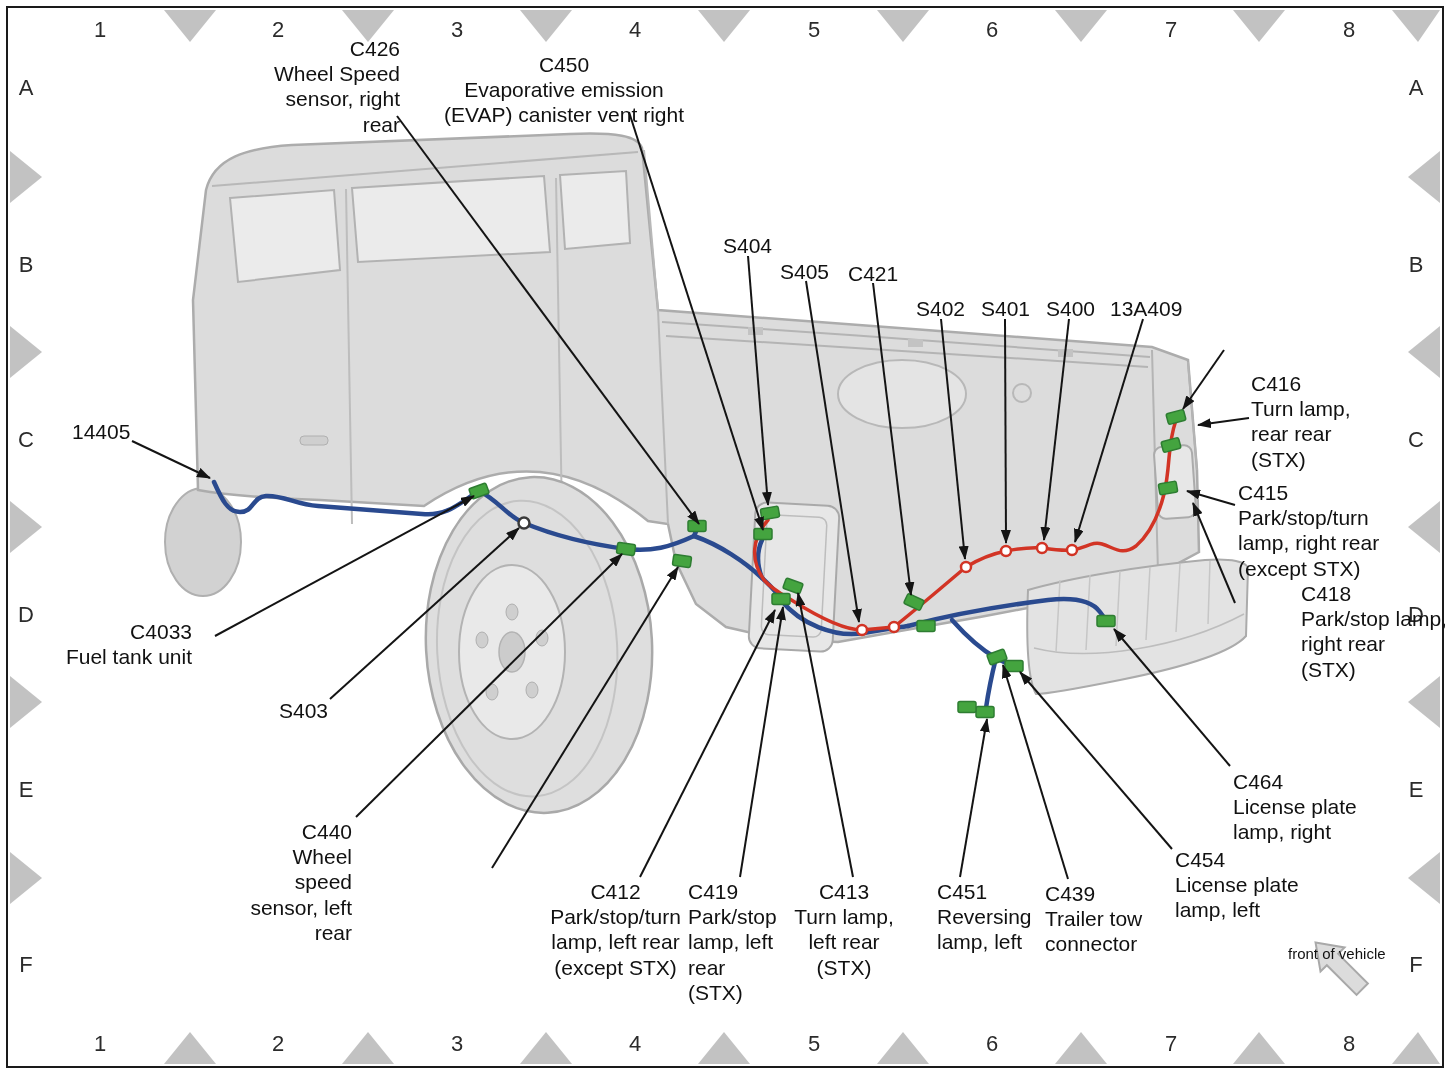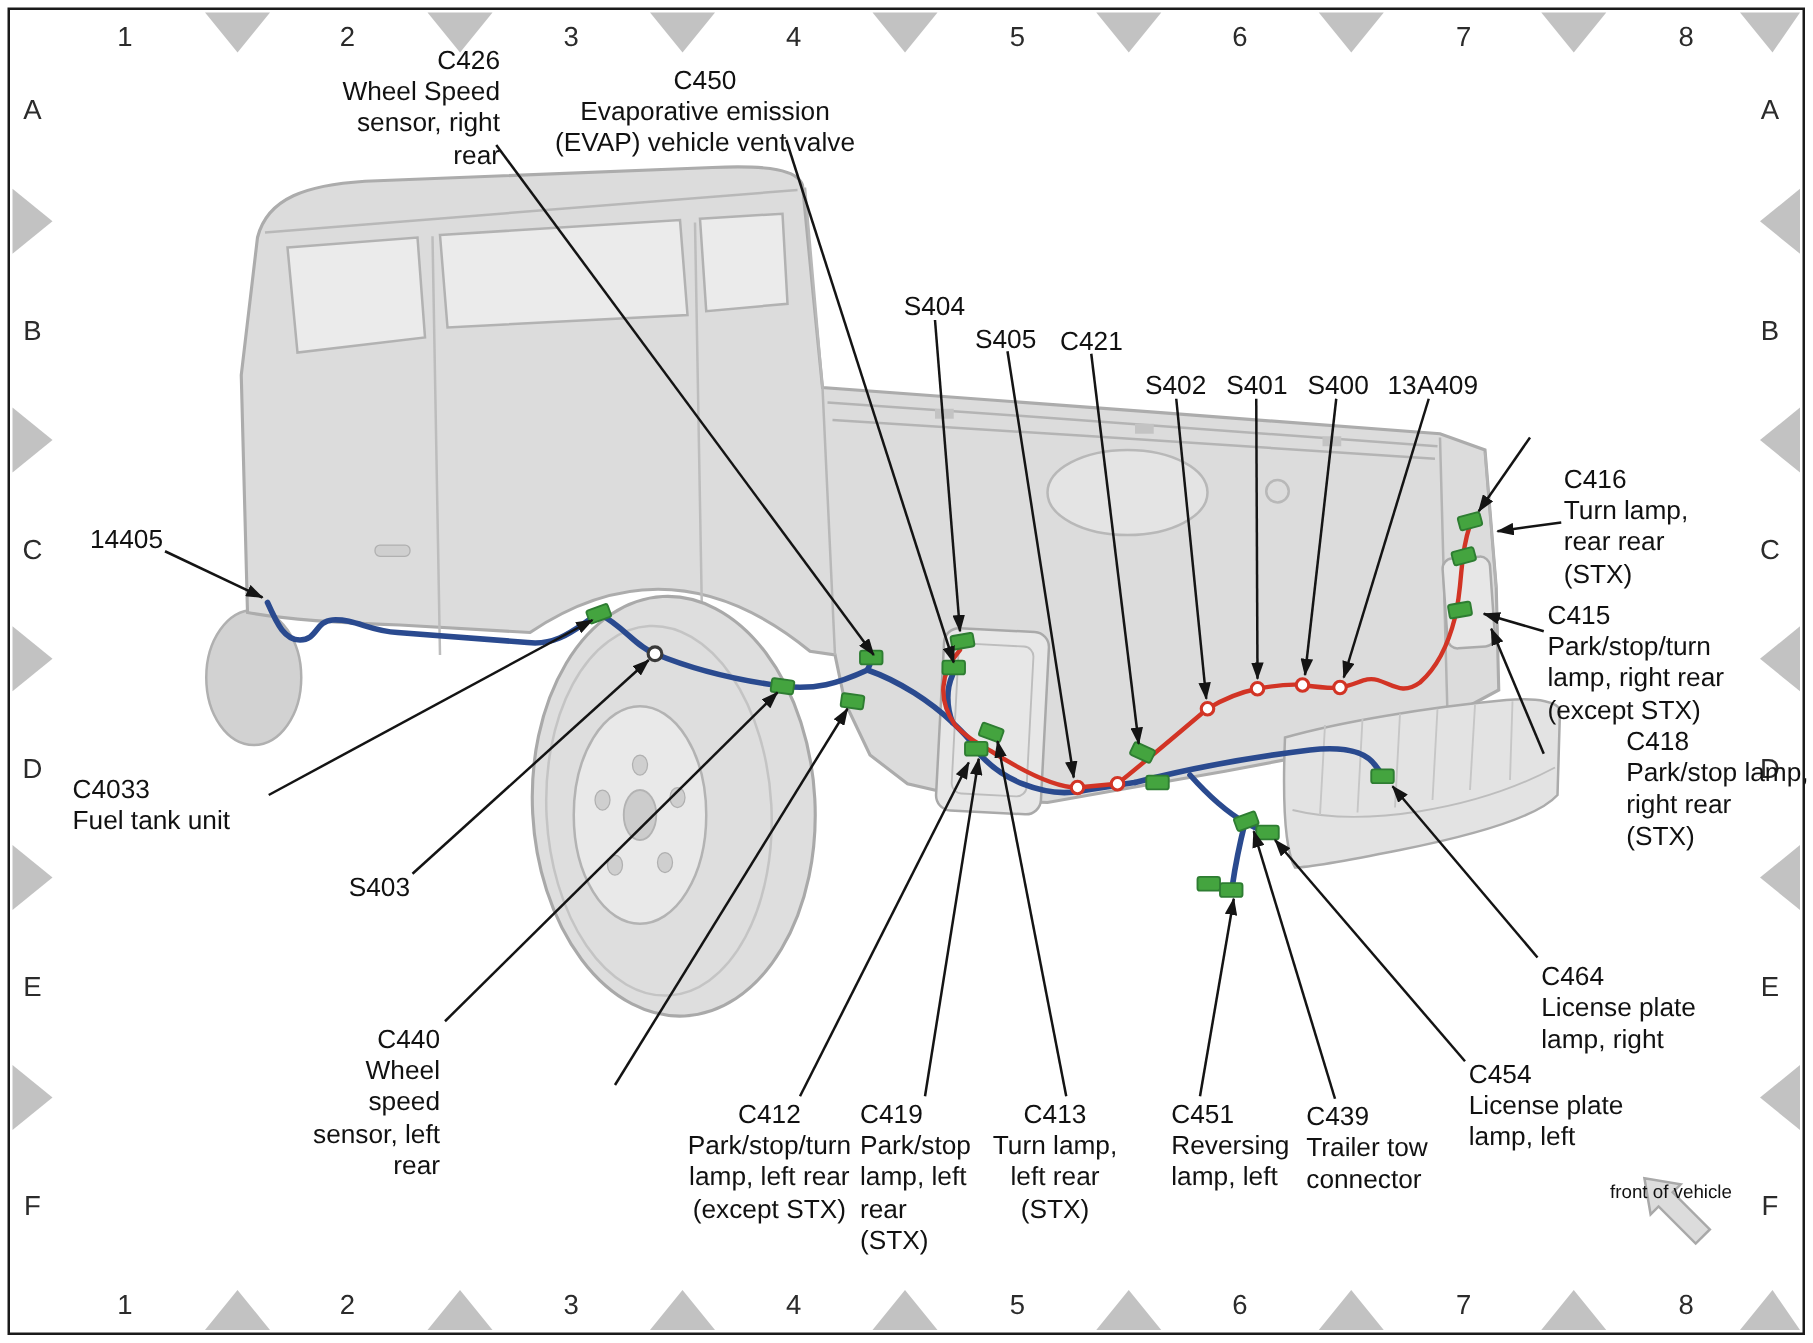--- a/index.html
+++ b/index.html
@@ -203,21 +203,21 @@
   <div class="grid-label" style="left:1416px;top:615px">D</div>
   <div class="grid-label" style="left:1416px;top:790px">E</div>
   <div class="grid-label" style="left:1416px;top:965px">F</div>
 
   <div class="callout" style="left:228px;top:36px;width:172px;text-align:right">C426
 Wheel Speed
 sensor, right
 rear</div>
   <div class="callout" style="left:436px;top:52px;width:256px;text-align:center">C450
 Evaporative emission
-(EVAP) vehicle vent valve</div>
+(EVAP) canister vent right</div>
   <div class="callout" style="left:723px;top:233px">S404</div>
   <div class="callout" style="left:780px;top:259px">S405</div>
   <div class="callout" style="left:848px;top:261px">C421</div>
   <div class="callout" style="left:916px;top:296px">S402</div>
   <div class="callout" style="left:981px;top:296px">S401</div>
   <div class="callout" style="left:1046px;top:296px">S400</div>
   <div class="callout" style="left:1110px;top:296px">13A409</div>
   <div class="callout" style="left:1251px;top:371px">C416
 Turn lamp,
 rear rear
@@ -252,20 +252,20 @@
 rear
 (STX)</div>
   <div class="callout" style="left:533px;top:879px;width:165px;text-align:center">C412
 Park/stop/turn
 lamp, left rear
 (except STX)</div>
   <div class="callout" style="left:232px;top:819px;width:120px;text-align:right">C440
 Wheel speed
 sensor, left
 rear</div>
-  <div class="callout" style="left:58px;top:619px;width:134px;text-align:left">C4033
+  <div class="callout" style="left:58px;top:619px;width:134px;text-align:right">C4033
 Fuel tank unit</div>
   <div class="callout" style="left:279px;top:698px">S403</div>
   <div class="callout" style="left:72px;top:419px">14405</div>
   <div class="callout small" style="left:1288px;top:945px;width:116px;text-align:left">front of vehicle</div>
 
   <div class="frame"></div>
 </div>
 
 </body></html>

